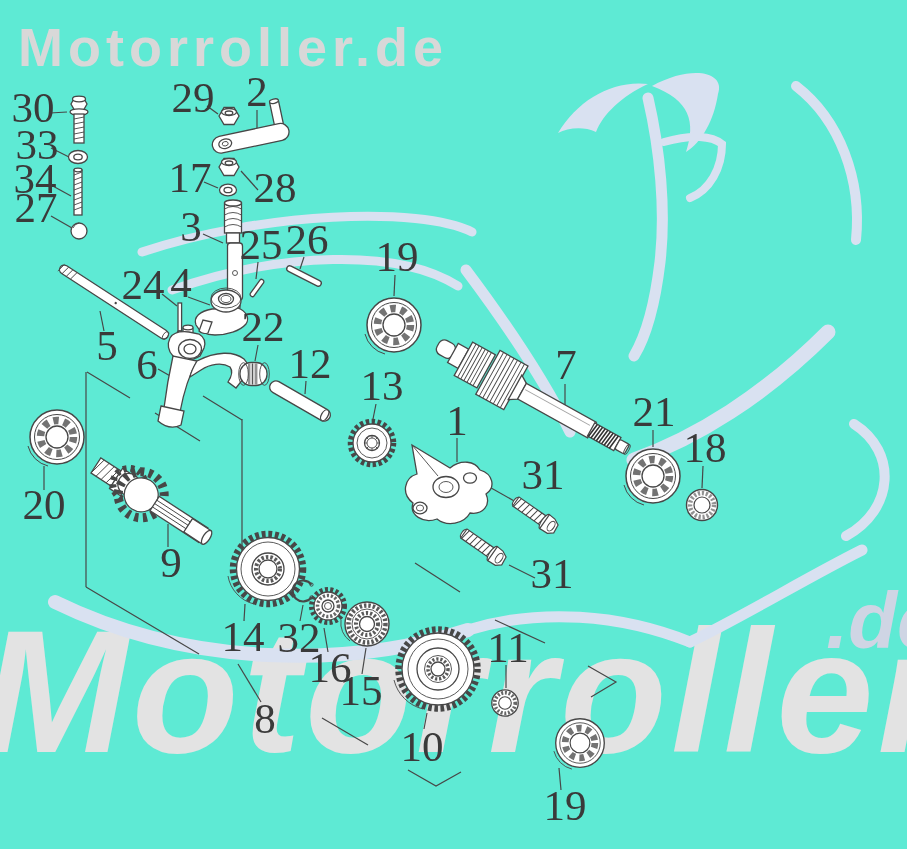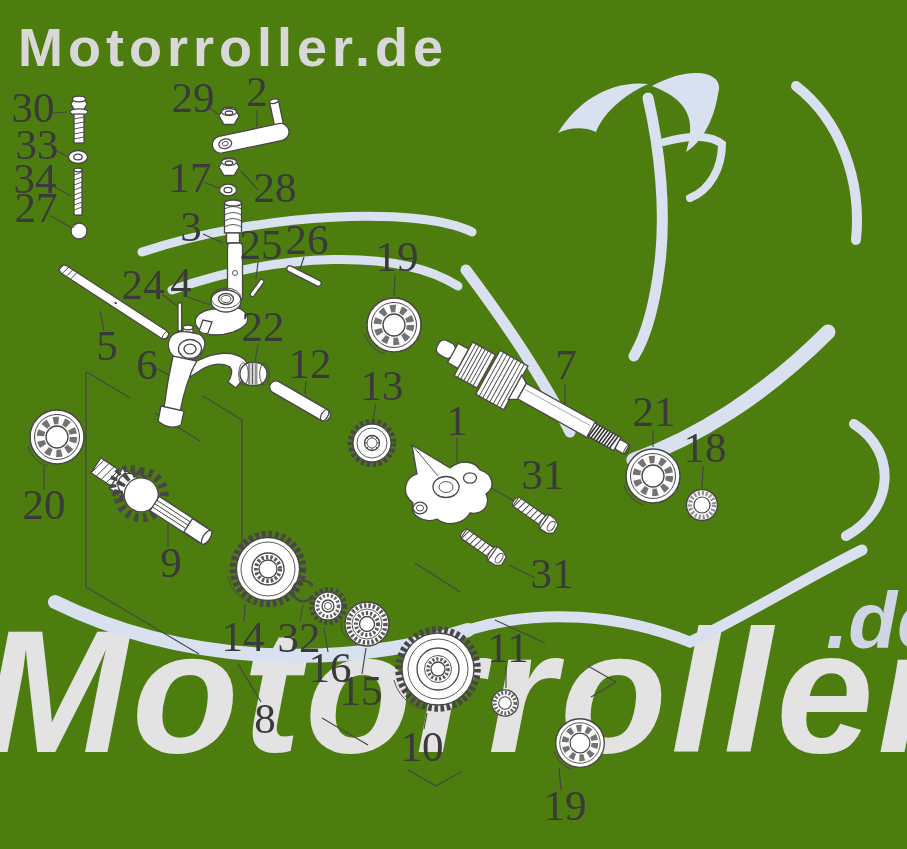--- a/index.html
+++ b/index.html
@@ -1,16 +1,16 @@
 <!DOCTYPE html>
 <html><head>
 <meta charset="utf-8">
 <style>
   html,body{margin:0;padding:0;background:#ffffff;}
-  .page{position:relative;width:907px;height:849px;background:#4d7c0f;overflow:hidden;}
+  .page{position:relative;width:907px;height:849px;background:#5eead4;overflow:hidden;}
   svg{display:block;}
   .part-label{font-family:"Liberation Serif",serif;font-size:43px;fill:#3a3a3a;}
   .wm-top{font-family:"Liberation Sans",sans-serif;font-weight:bold;font-size:54px;letter-spacing:5px;fill:#d8d8d8;}
   .wm-bottom{font-family:"Liberation Sans",sans-serif;font-weight:bold;font-style:italic;font-size:175px;letter-spacing:4px;fill:#e3e3e3;}
   .wm-de{font-family:"Liberation Sans",sans-serif;font-weight:bold;font-style:italic;font-size:80px;fill:#cfd5e4;}
   .ln{stroke:#474747;stroke-width:1.2;fill:none;}
   .outl{stroke:#474747;stroke-width:1.3;fill:#ffffff;}
   .thin{stroke:#474747;stroke-width:0.9;fill:none;}
 </style>
 </head>

